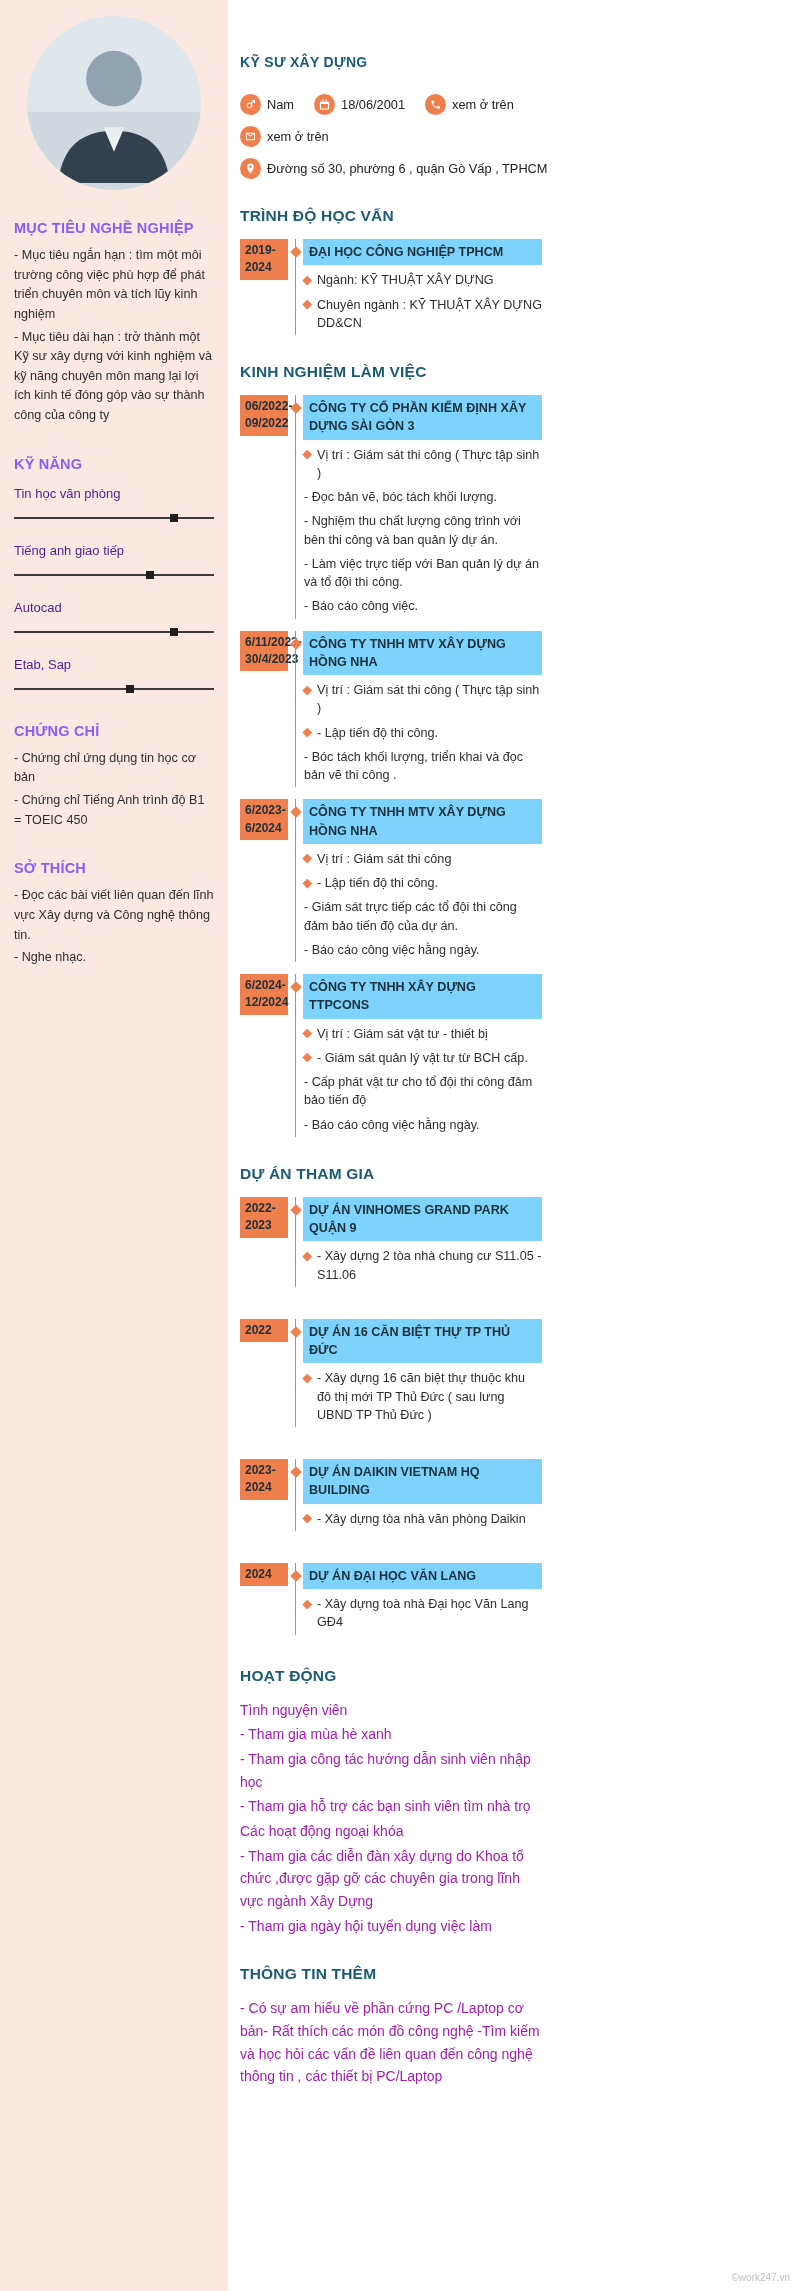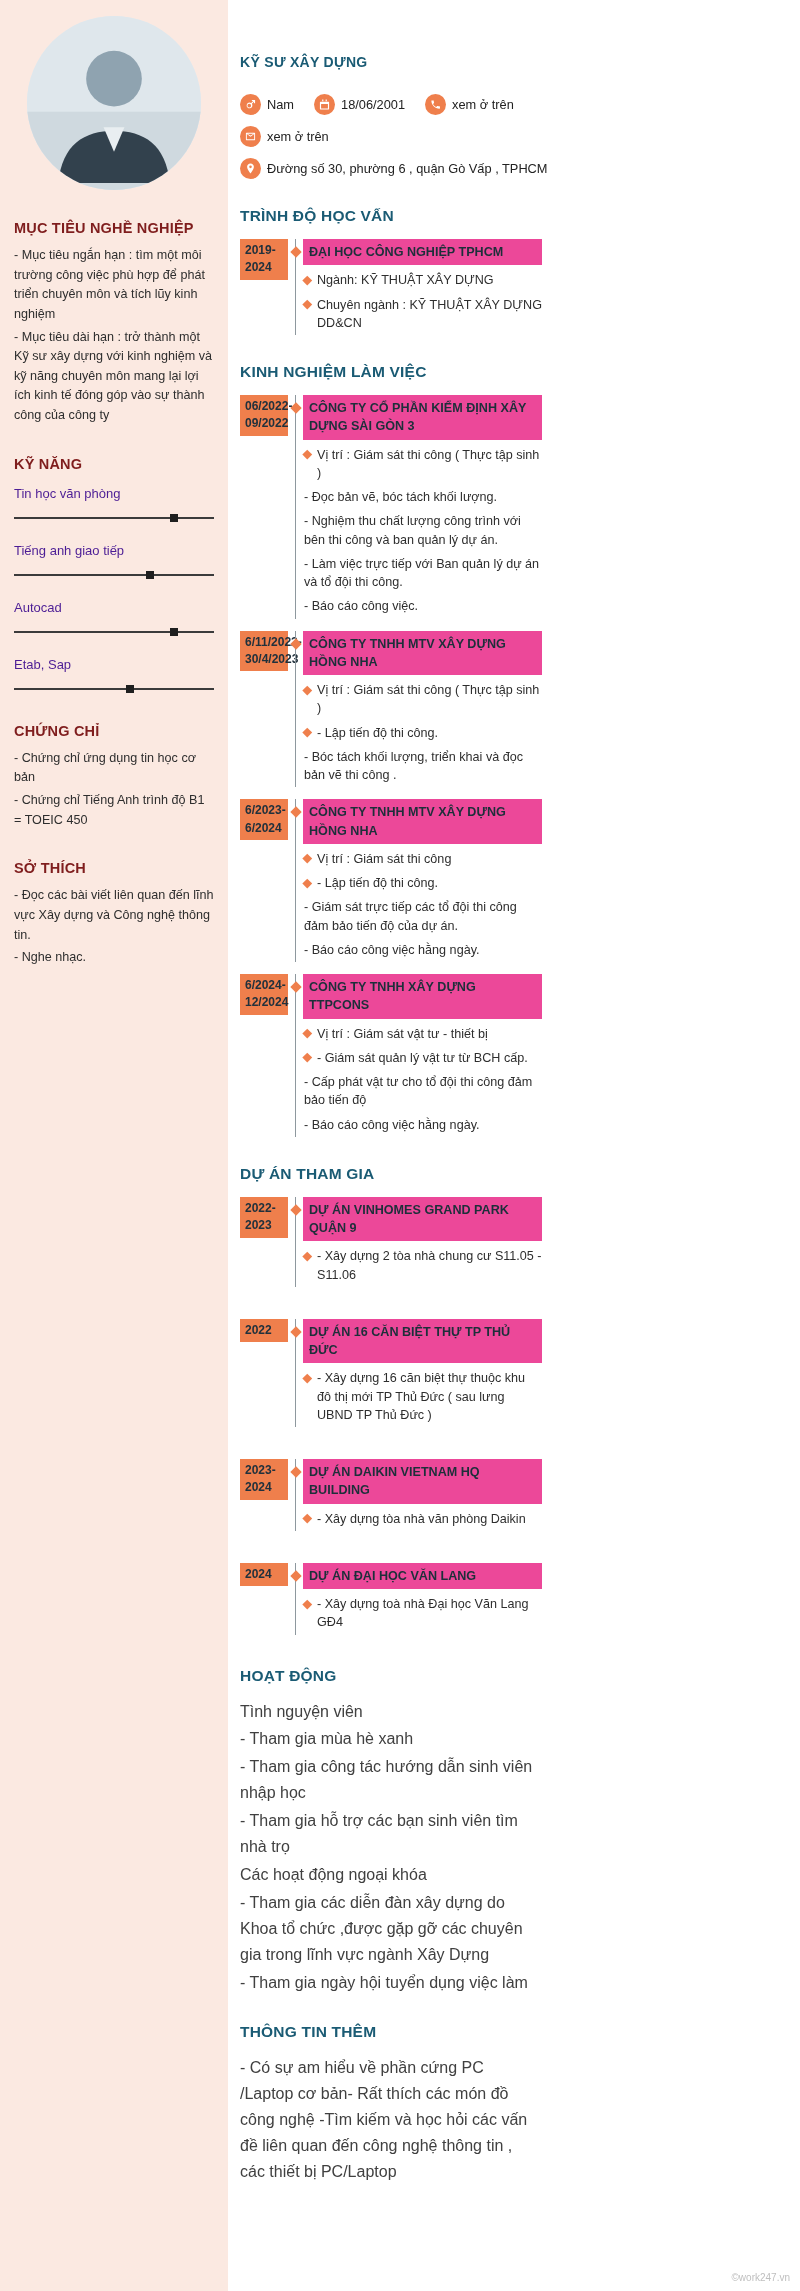--- a/index.html
+++ b/index.html
@@ -4,21 +4,21 @@
 <style>
   *{box-sizing:border-box;margin:0;padding:0}
   html,body{background:#ffffff}
   body{font-family:"Liberation Sans",sans-serif;-webkit-font-smoothing:antialiased}
   .page{position:relative;width:800px;height:2291px;background:#ffffff;overflow:hidden}
 
   
   .sidebar{position:absolute;left:0;top:0;width:228px;height:2291px;background:#fbe9e1;padding:14px 14px 0}
   .photo-wrap{width:174px;height:174px;border-radius:50%;overflow:hidden;margin:2px auto 0;background:#e3ebef}
   .photo-wrap svg{width:100%;height:100%;display:block}
-  .sb-title{font-size:14.5px;font-weight:bold;color:#7f1d1d;margin:30px 0 10px;letter-spacing:.2px}
+  .sb-title{font-size:14.5px;font-weight:bold;color:#8b5cf6;margin:30px 0 10px;letter-spacing:.2px}
   .sb-text{font-size:12.6px;color:#2e2e2e;line-height:1.56;margin-bottom:3px}
   .skill{margin:14px 0 21px}
   .skill-name{font-size:13px;color:#4c1d95;margin-bottom:12px}
   .skill-slider{position:relative;height:9px}
   .skill-track{position:absolute;left:0;right:0;top:4px;height:2px;background:#3b3b3b}
   .skill-thumb{position:absolute;top:1px;width:8px;height:8px;background:#1f1f1f;margin-left:-4px}
 
   
   .main{position:absolute;left:240px;top:0;width:360px;padding-top:30px}
   .name{font-size:24.5px;font-weight:bold;color:#1a5b74;line-height:1.32;width:352px}
@@ -29,27 +29,27 @@
   .cicon svg{width:11px;height:11px;fill:#ffffff}
   .ctext{font-size:12.8px;color:#222}
   .section-title{font-size:15.5px;font-weight:bold;color:#1a5b74;margin:28px 0 14px;letter-spacing:.2px}
 
   
   .timeline{width:302px}
   .entry{display:flex;margin-bottom:12px}
   .entry.project{margin-bottom:32px}
   .date-badge{flex:none;width:48px;background:#ef7f4c;color:#21313c;font-size:12px;font-weight:bold;padding:3px 3px 3px 5px;line-height:1.45;height:fit-content}
   .entry-body{flex:1;margin-left:7px;border-left:1px solid #8e989e;padding-left:7px;position:relative}
-  .entry-header{background:#ec4899;color:#1d2f3a;font-size:12.6px;font-weight:bold;line-height:1.45;padding:4px 6px;position:relative;margin-bottom:3px}
+  .entry-header{background:#7dd3fc;color:#1d2f3a;font-size:12.6px;font-weight:bold;line-height:1.45;padding:4px 6px;position:relative;margin-bottom:3px}
   .diamond{position:absolute;left:-11.5px;top:9px;width:8px;height:8px;background:#ef7f4c;transform:rotate(45deg)}
   .line{position:relative;font-size:12.6px;color:#2e2e2e;line-height:1.45;padding:3px 0 3px 14px}
   .line.plain{padding-left:1px}
   .line.bullet::before{content:'';position:absolute;left:1px;top:8.5px;width:6.5px;height:6.5px;background:#ef7f4c;transform:rotate(45deg)}
 
-  .para{font-size:16px;color:#404040;line-height:1.62;width:300px;margin-bottom:2px}
+  .para{font-size:14px;color:#a21caf;line-height:1.62;width:300px;margin-bottom:2px}
   .watermark{position:absolute;right:10px;bottom:8px;font-size:10px;color:#bfbfbf}
 </style>
 </head>
 <body>
 
 <div class="page">
 
   <aside class="sidebar">
     <div class="photo-wrap">
       <svg viewBox="0 0 100 100">

